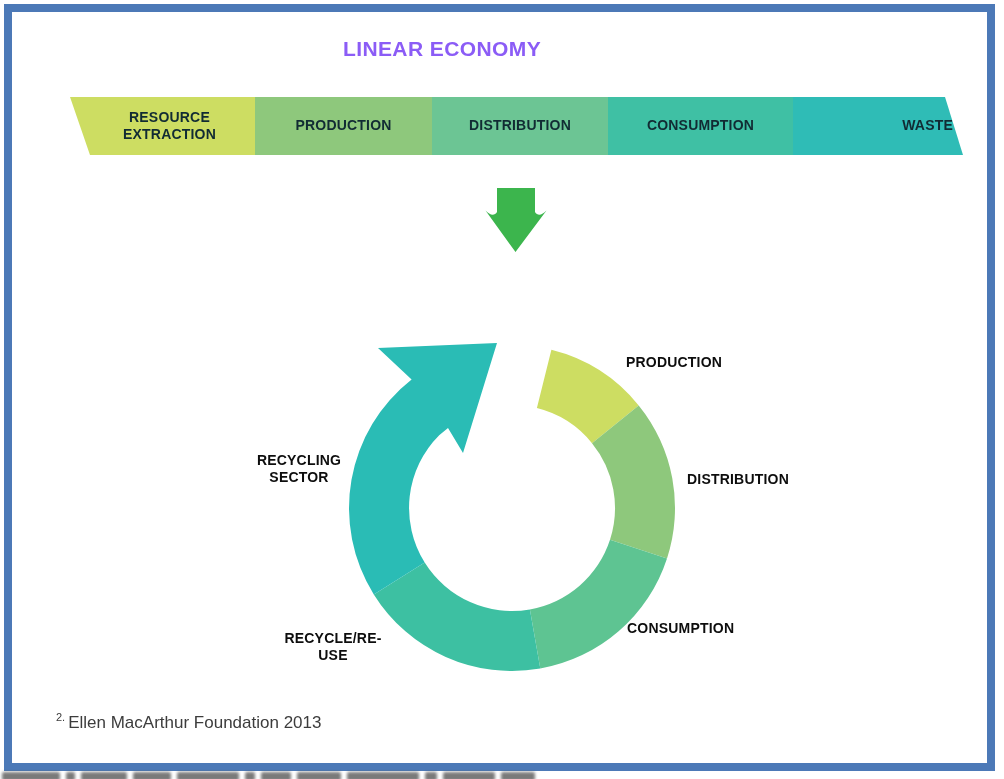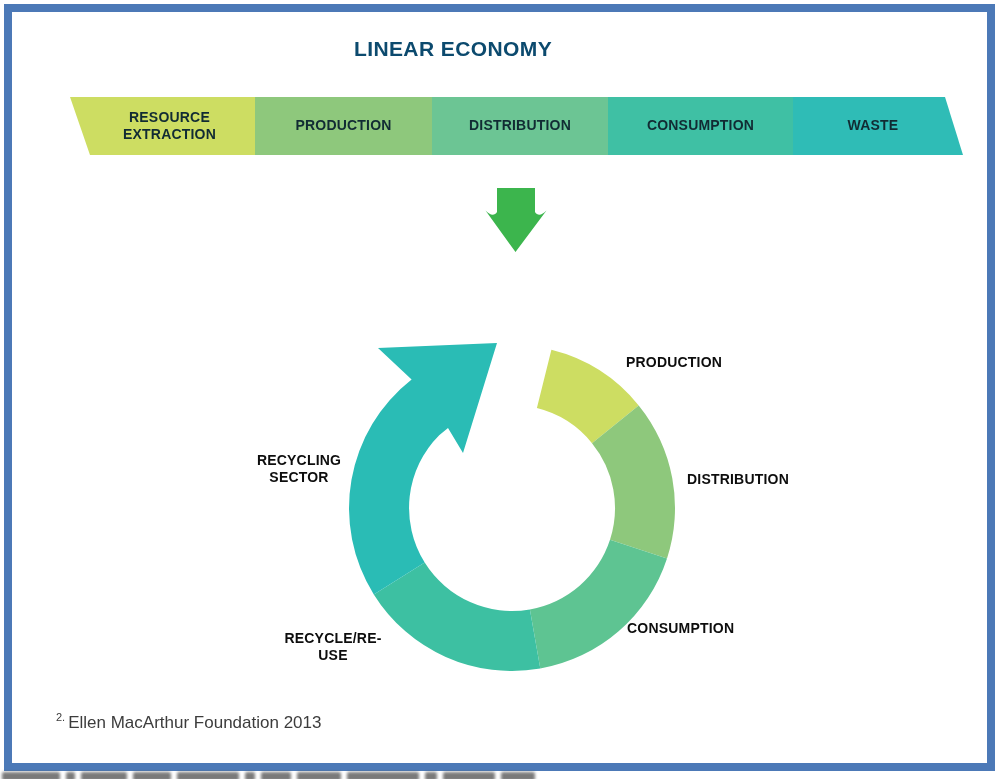--- a/index.html
+++ b/index.html
@@ -5,42 +5,42 @@
   html,body{margin:0;padding:0;background:#e8e8e8;}
   .page{
     position:relative;width:1004px;height:779px;background:#ffffff;
     font-family:"Liberation Sans", sans-serif;overflow:hidden;margin:0 auto;
   }
   .frame{
     position:absolute;left:4px;top:4px;width:975px;height:751px;
     border:8px solid #4c79b7;background:#ffffff;
   }
   .fig-title{
-    position:absolute;left:11px;width:884px;text-align:center;
-    font-size:21px;font-weight:bold;color:#0c4a6e;letter-spacing:.4px;
+    position:absolute;left:0;width:884px;text-align:center;
+    font-size:21px;font-weight:bold;color:#8b5cf6;letter-spacing:.4px;
   }
   #linear-title{top:37px;}
   #circular-title{top:284px;}
 
   
   .banner{
     position:absolute;left:70px;top:97px;width:893px;height:58px;
     display:flex;
     clip-path:polygon(0px 0px, 875px 0px, 893px 58px, 20px 58px);
   }
   .stage{
     display:flex;align-items:center;justify-content:center;
     text-align:center;font-size:14px;font-weight:bold;color:#112b33;
     line-height:1.25;letter-spacing:.2px;
   }
   .stage:nth-child(1){width:185px;padding-left:14px;box-sizing:border-box;}
   .stage:nth-child(2){width:177px;}
   .stage:nth-child(3){width:176px;}
   .stage:nth-child(4){width:185px;}
-  .stage:nth-child(5){width:170px;padding-right:10px;box-sizing:border-box;}
+  .stage:nth-child(5){width:170px;padding-right:10px;box-sizing:border-box;justify-content:flex-end;}
   .stage:nth-child(1) .stage-label{max-width:120px;}
 
   .abs-svg{position:absolute;}
 
   
   .ring-label{
     position:absolute;font-size:14px;font-weight:bold;color:#0d0d0d;
     line-height:1.22;letter-spacing:.2px;
   }
   #label-production{left:626px;top:354px;width:120px;text-align:left;}

